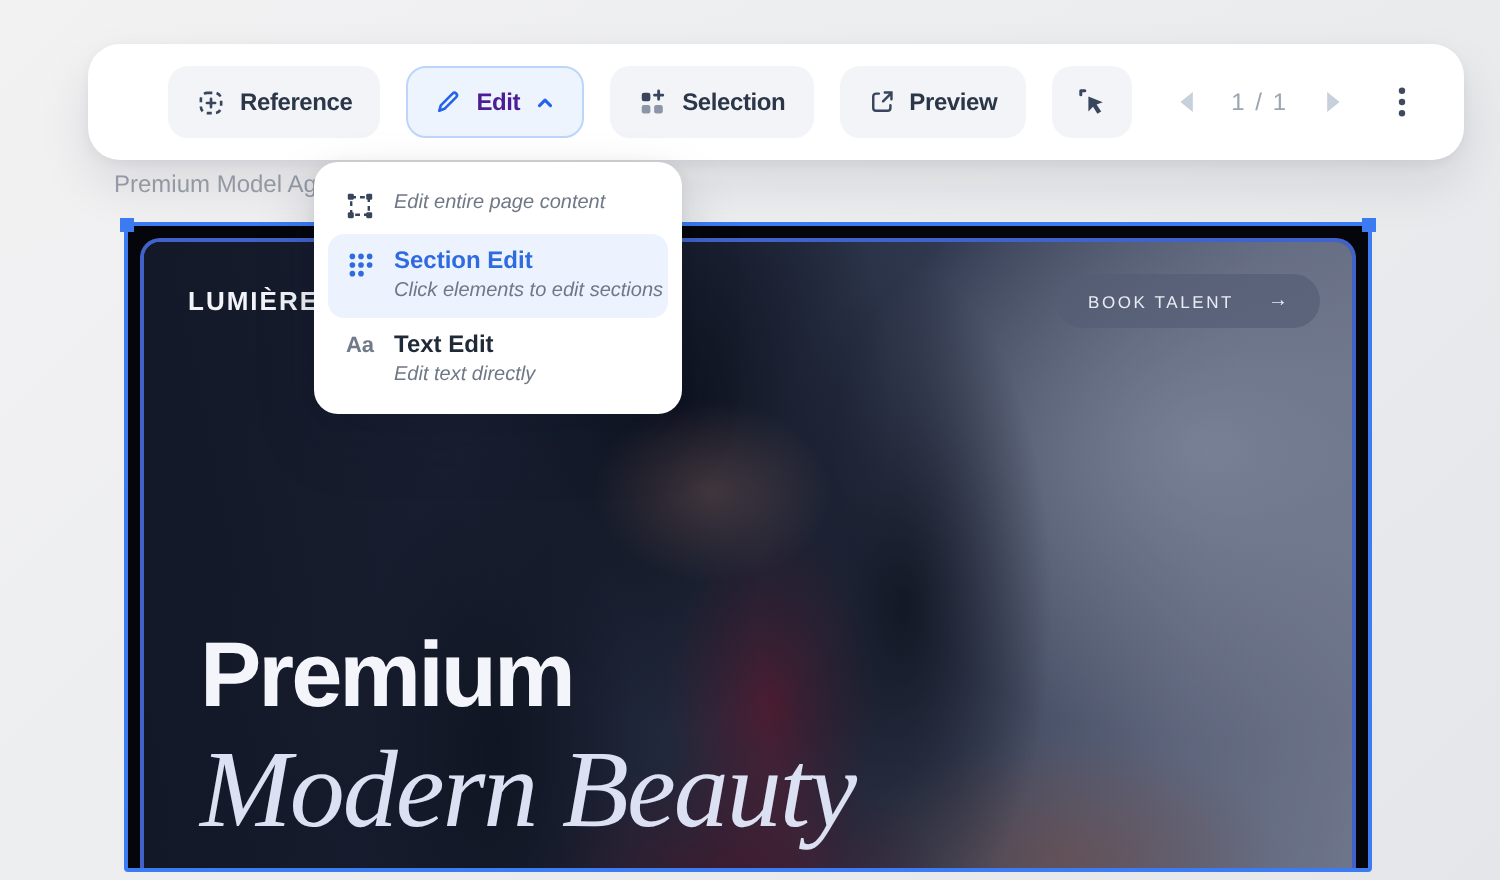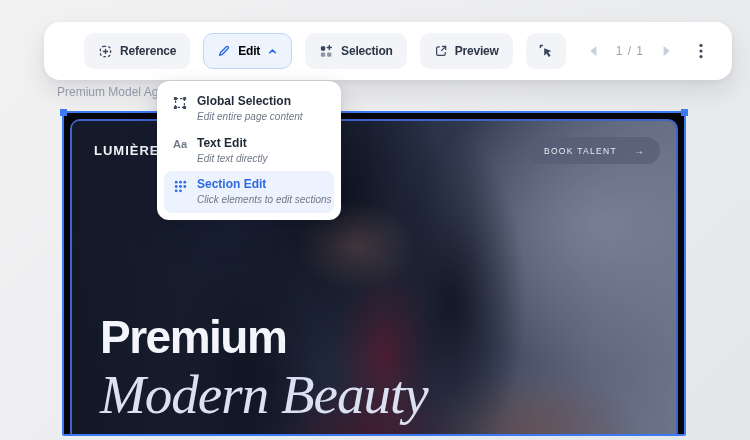--- a/index.html
+++ b/index.html
@@ -8,21 +8,21 @@
         font-family:"Liberation Sans",sans-serif;-webkit-font-smoothing:antialiased;}
 
   
   .toolbar{position:absolute;left:30px;top:22px;width:688px;height:58px;background:#ffffff;
            border-radius:16px;box-shadow:0 12px 26px rgba(15,23,42,.10),0 2px 6px rgba(15,23,42,.05);
            display:flex;align-items:center;padding:0 20px 0 40px;box-sizing:border-box;gap:13px;z-index:5;margin-left:14px;}
   .tb-btn{height:34px;display:inline-flex;align-items:center;gap:7px;padding:0 13px;border-radius:10px;
           background:#f2f4f7;color:#2b3648;font-size:12px;font-weight:bold;letter-spacing:-.2px;
           border:1px solid transparent;cursor:pointer;white-space:nowrap;}
   .tb-btn svg{display:block;}
-  .tb-btn.active{background:#edf4fe;border:1px solid #bcd6f9;color:#000000;}
+  .tb-btn.active{background:#edf4fe;border:1px solid #bcd6f9;color:#4c1d95;}
   .tb-btn.icon-only{width:38px;padding:0;justify-content:center;}
   .pager{margin-left:auto;display:flex;align-items:center;gap:12px;}
   .pg-arrow{width:22px;height:22px;display:flex;align-items:center;justify-content:center;cursor:pointer;}
   .pg-label{font-size:12px;color:#9aa4b2;letter-spacing:1px;}
   .kebab{width:22px;height:22px;display:flex;align-items:center;justify-content:center;cursor:pointer;color:#3f4a5c;}
 
   
   .canvas-title{position:absolute;left:57px;top:85px;font-size:12px;color:#9aa1ab;z-index:1;}
 
   
@@ -195,32 +195,21 @@
       <span class="dd-icon">
         <svg width="16" height="16" viewBox="0 0 16 16">
           <rect x="3.6" y="3.6" width="8.8" height="8.8" fill="none" stroke="currentColor" stroke-width="1.2" stroke-dasharray="2.4 2"></rect>
           <rect x="1.9" y="1.9" width="3" height="3" rx=".7" fill="currentColor"></rect>
           <rect x="11.1" y="1.9" width="3" height="3" rx=".7" fill="currentColor"></rect>
           <rect x="1.9" y="11.1" width="3" height="3" rx=".7" fill="currentColor"></rect>
           <rect x="11.1" y="11.1" width="3" height="3" rx=".7" fill="currentColor"></rect>
         </svg>
       </span>
       <span class="dd-texts">
-        <span class="dd-title" style="display:block">Global Selection</span>
         <span class="dd-sub" style="display:block">Edit entire page content</span>
-      </span>
-    </div>
-
-    <div class="dd-item">
-      <span class="dd-icon">
-        <span class="aa-glyph">Aa</span>
-      </span>
-      <span class="dd-texts">
-        <span class="dd-title" style="display:block">Text Edit</span>
-        <span class="dd-sub" style="display:block">Edit text directly</span>
       </span>
     </div>
 
     <div class="dd-item active">
       <span class="dd-icon">
         <svg width="15" height="15" viewBox="0 0 16 16" fill="currentColor">
           <circle cx="3.4" cy="3.4" r="1.5"></circle>
             <circle cx="8" cy="3.4" r="1.5"></circle>
             <circle cx="12.6" cy="3.4" r="1.5"></circle>
           <circle cx="3.4" cy="8" r="1.5"></circle>
@@ -229,14 +218,24 @@
           <circle cx="3.4" cy="12.6" r="1.5"></circle>
             <circle cx="8" cy="12.6" r="1.5"></circle>
         </svg>
       </span>
       <span class="dd-texts">
         <span class="dd-title" style="display:block">Section Edit</span>
         <span class="dd-sub" style="display:block">Click elements to edit sections</span>
       </span>
     </div>
 
+    <div class="dd-item">
+      <span class="dd-icon">
+        <span class="aa-glyph">Aa</span>
+      </span>
+      <span class="dd-texts">
+        <span class="dd-title" style="display:block">Text Edit</span>
+        <span class="dd-sub" style="display:block">Edit text directly</span>
+      </span>
+    </div>
+
   </div>
 </div>
 
 </body></html>

